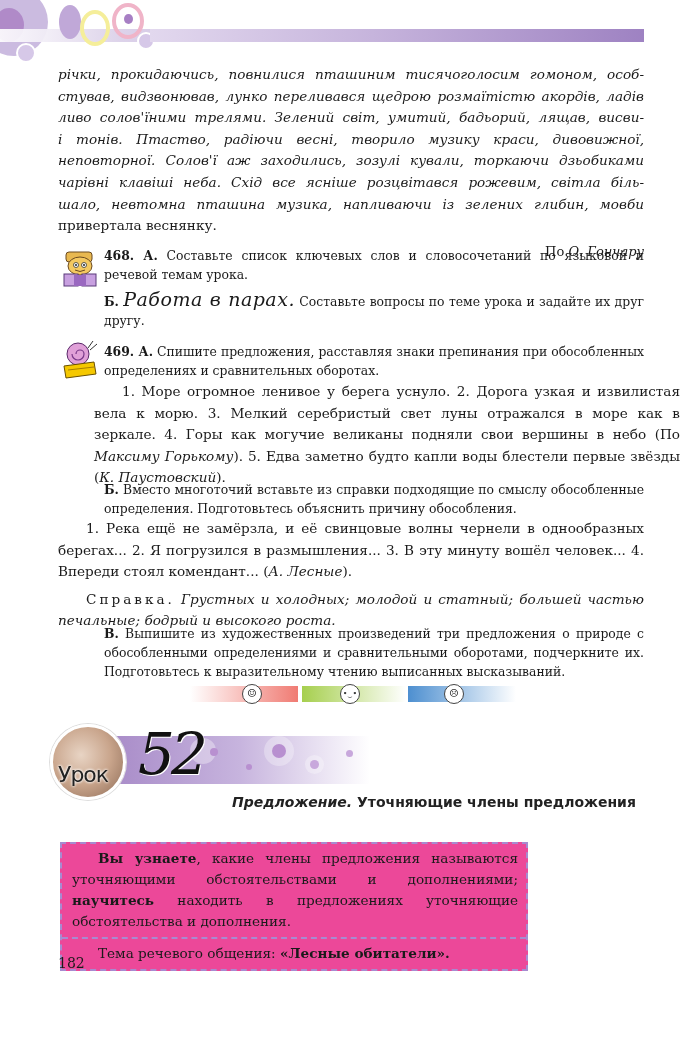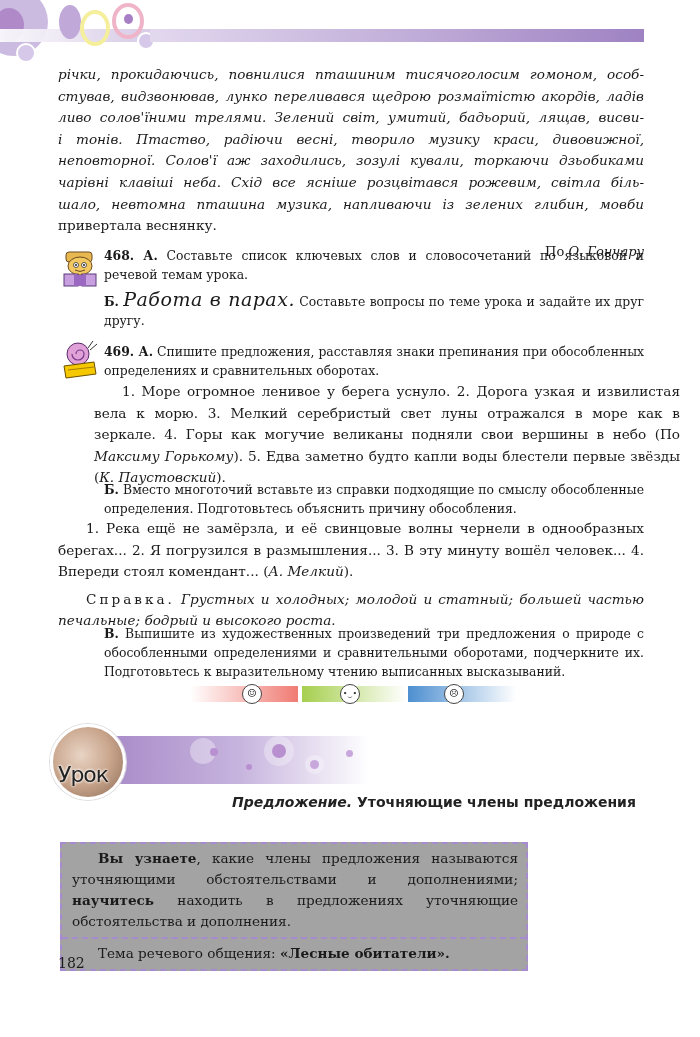--- a/index.html
+++ b/index.html
@@ -25,21 +25,21 @@
   .fbar { position:absolute; top:2px; height:16px; }
   .face { position:absolute; top:0; width:20px; height:20px; border-radius:50%; background:#fff; border:1.5px solid #444; box-sizing:border-box; font-size:11px; line-height:17px; text-align:center; color:#333; }
   .lesson { position:absolute; left:50px; top:722px; width:320px; height:75px; }
   .lesson-band { position:absolute; left:60px; top:14px; width:260px; height:48px;
      background:linear-gradient(to right,#a88bc8 0%, #c7b4de 50%, rgba(255,255,255,0) 100%); }
   .lesson-photo { position:absolute; left:0; top:2px; width:70px; height:70px; border-radius:50%;
      background:radial-gradient(circle at 40% 40%, #e8d4c4 0%, #c9a58c 50%, #8c6a55 100%); border:3px solid #fff; box-shadow:0 0 0 1px #ddd; }
   .lesson-word { position:absolute; left:8px; top:40px; font-family:"DejaVu Sans", sans-serif; font-size:22px; color:#222; text-shadow:0 0 3px #fff, 0 0 3px #fff; letter-spacing:-1px; }
   .lesson-num { position:absolute; left:88px; top:-2px; font-family:"DejaVu Serif", serif; font-style:italic; font-size:58px; color:#111; text-shadow:1px 1px 0 #fff; letter-spacing:-4px; }
   .lesson-title { position:absolute; left:232px; top:792px; font-family:"DejaVu Sans", sans-serif; font-size:14px; line-height:21px; font-weight:bold; color:#222; }
-  .goals { position:absolute; left:60px; top:842px; width:468px; background:#a3a3a3; border:2px dashed #a78bd0; box-sizing:border-box; }
+  .goals { position:absolute; left:60px; top:842px; width:468px; background:#ec4899; border:2px dashed #a78bd0; box-sizing:border-box; }
   .goals .sec { padding:4px 8px 5px 10px; font-size:13.6px; line-height:21px; text-align:justify; }
   .goals .sep { border-top:2px dashed #a78bd0; }
   .pageno { position:absolute; left:58px; top:955px; font-size:14px; }
 </style>
 </head>
 <body>
 
 <div class="hdr">
   <div class="circ" style="left:-20px;top:-12px;width:68px;height:68px;background:#cbbbe0;"></div>
   <div class="circ" style="left:-6px;top:8px;width:30px;height:34px;background:#b08ac8;"></div>
@@ -110,21 +110,21 @@
   <p><span>1. Море огромное ленивое у берега уснуло. 2. Дорога узкая и извили­стая вела к морю. 3. Мелкий серебристый свет луны отражался в море как в зеркале. 4. Горы как могучие великаны подняли свои вершины в небо (По </span><i>Максиму Горькому</i><span>). 5. Едва заметно будто капли воды блестели пер­вые звёзды (</span><i>К. Паустовский</i><span>).</span></p>
 </div>
 
 <div class="ex small" style="top:480px;">
   <p style="margin:0;text-align:justify;">
     <b>Б.</b> <span>Вместо многоточий вставьте из справки подходящие по смыслу обособ­ленные определения. Подготовьтесь объяснить причину обособления.</span>
   </p>
 </div>
 
 <div class="txt ind" style="top:518px;">
-  <p><span>1. Река ещё не замёрзла, и её свинцовые волны чернели в однообраз­ных берегах... 2. Я погрузился в размышления... 3. В эту минуту вошёл человек... 4. Впереди стоял комендант... (</span><i>А. Мелкий</i><span>).</span></p>
+  <p><span>1. Река ещё не замёрзла, и её свинцовые волны чернели в однообраз­ных берегах... 2. Я погрузился в размышления... 3. В эту минуту вошёл человек... 4. Впереди стоял комендант... (</span><i>А. Лесные</i><span>).</span></p>
   <p style="margin-top:6px;"><span class="spaced">Справка.</span> <i>Грустных и холодных; молодой и статный; большей ча­стью печальные; бодрый и высокого роста.</i></p>
 </div>
 
 <div class="ex small" style="top:624px;">
   <p style="margin:0;text-align:justify;">
     <b>В.</b> <span>Выпишите из художественных произведений три предложения о природе с обособленными определениями и сравнительными оборотами, подчеркните их. Подготовьтесь к выразительному чтению выписанных высказываний.</span>
   </p>
 </div>
 
 <div class="faces">
@@ -139,20 +139,21 @@
 <div class="lesson">
   <div class="lesson-band"></div>
   <div class="circ" style="left:140px;top:16px;width:26px;height:26px;background:rgba(255,255,255,0.35);"></div>
   <div class="circ" style="left:160px;top:26px;width:8px;height:8px;background:#b890d0;"></div>
   <div class="circ" style="left:222px;top:22px;width:14px;height:14px;background:#b890d0;box-shadow:0 0 0 8px rgba(255,255,255,0.3);"></div>
   <div class="circ" style="left:260px;top:38px;width:9px;height:9px;background:#c8a8dc;box-shadow:0 0 0 5px rgba(255,255,255,0.3);"></div>
   <div class="circ" style="left:296px;top:28px;width:7px;height:7px;background:#c8a8dc;"></div>
   <div class="circ" style="left:196px;top:42px;width:6px;height:6px;background:#b890d0;"></div>
   <div class="lesson-photo"></div>
   <div class="lesson-word">Урок</div>
+  <div class="lesson-num">52</div>
 </div>
 <div class="lesson-title">
   <i>Предложение.</i><span> Уточняющие члены предложения</span>
 </div>
 
 <div class="goals">
   <div class="sec" style="text-indent:26px;">
     <b>Вы узнаете</b><span>, какие члены предложения называются уточняющими обстоятельствами и дополнениями; </span><b>научитесь</b><span> находить в предложени­ях уточняющие обстоятельства и дополнения.</span>
   </div>
   <div class="sep"></div>

